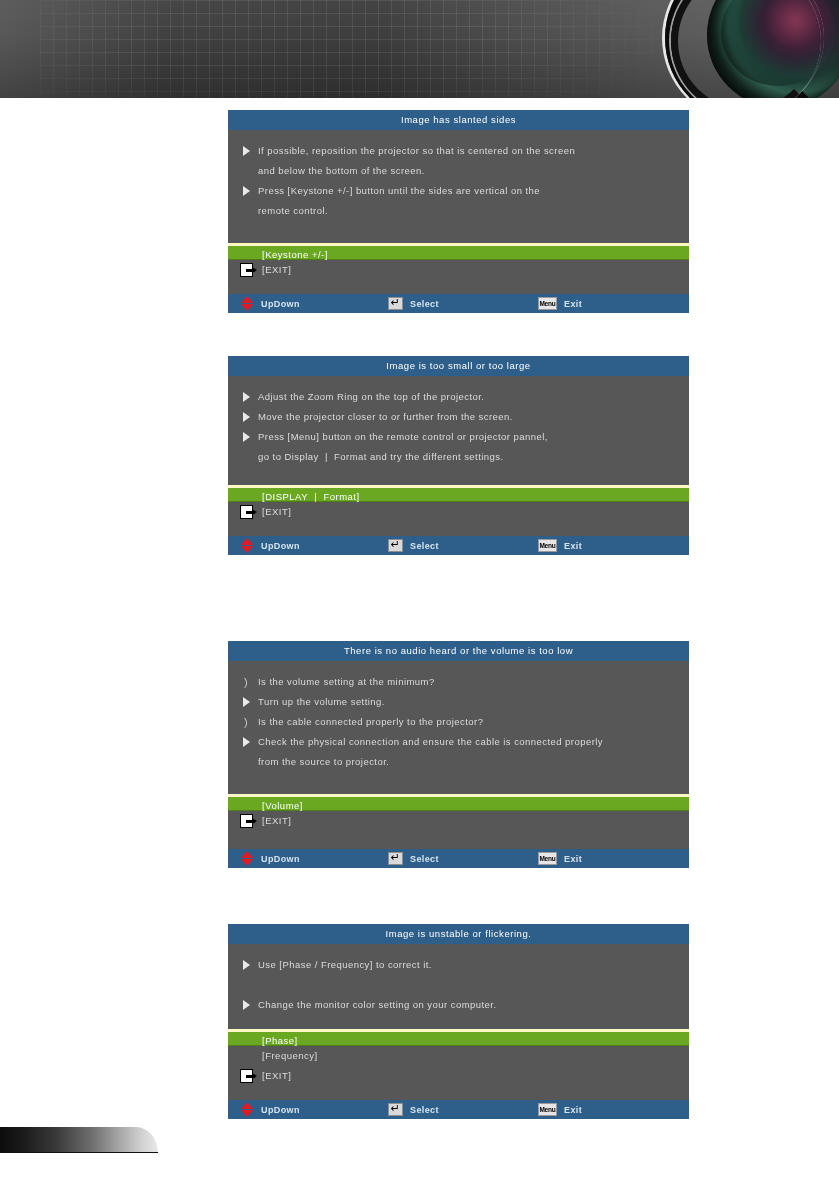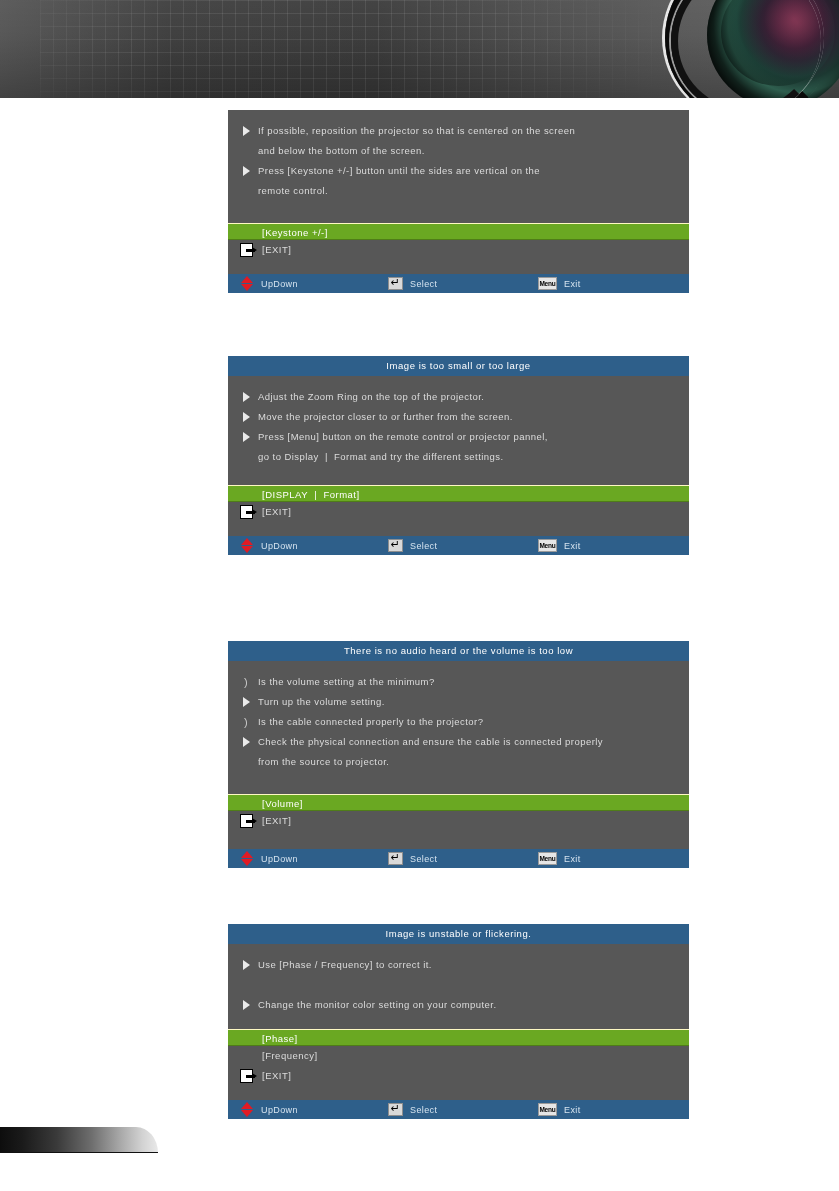--- a/index.html
+++ b/index.html
@@ -174,21 +174,21 @@
   }
   .spacer { height: 10px; }
 
   .option-green {
     background: #6aa822;
     height: 17px;
     line-height: 17px;
     padding-left: 34px;
     color: #ffffff;
     letter-spacing: .5px;
-    border-top: 1px solid #fef9c3;
+    border-top: 3px solid #fef9c3;
     border-bottom: 1px solid #4f7d18;
     white-space: pre;
   }
   .option-plain {
     height: 20px;
     line-height: 20px;
     padding-left: 34px;
     color: #dcdcdc;
     letter-spacing: .5px;
     position: relative;
@@ -227,21 +227,21 @@
     display: flex;
     align-items: center;
     color: #cfe0ee;
     font-size: 9px;
     letter-spacing: .4px;
   }
   .nav-item { display: flex; align-items: center; }
   .nav-item.updown { margin-left: 12px; width: 148px; }
   .nav-item.select { width: 150px; }
   .nav-item.exit   { flex: 1 1 auto; }
-  .nav-label { color: #d6e4f0; }
+  .nav-label { color: #d6e4f0; font-weight: bold; }
 
   .ico-updown {
     width: 14px; height: 15px;
     margin-right: 7px;
     position: relative;
   }
   .ico-updown::before,
   .ico-updown::after {
     content: "";
     position: absolute;
@@ -293,20 +293,21 @@
   <div class="banner">
     <div class="banner-grid"></div>
     <div class="banner-sheen"></div>
     <div class="lens"></div>
     <div class="lens-barrel"></div>
     <div class="lens-barrel2"></div>
   </div>
 
   <div id="panels">
       <div class="panel" style="top: 110px;">
+        <div class="panel-title">Image has slanted sides</div>
         <div class="panel-body">
           <div class="body-pad"></div>
           <div class="tip-row">
             <span class="bullet solid"></span>
             <span class="tip-text">If possible, reposition the projector so that is centered on the screen</span>
           </div>
           <div class="tip-cont">and below the bottom of the screen.</div>
           <div class="tip-row">
             <span class="bullet solid"></span>
             <span class="tip-text">Press [Keystone +/-] button until the sides are vertical on the</span>

